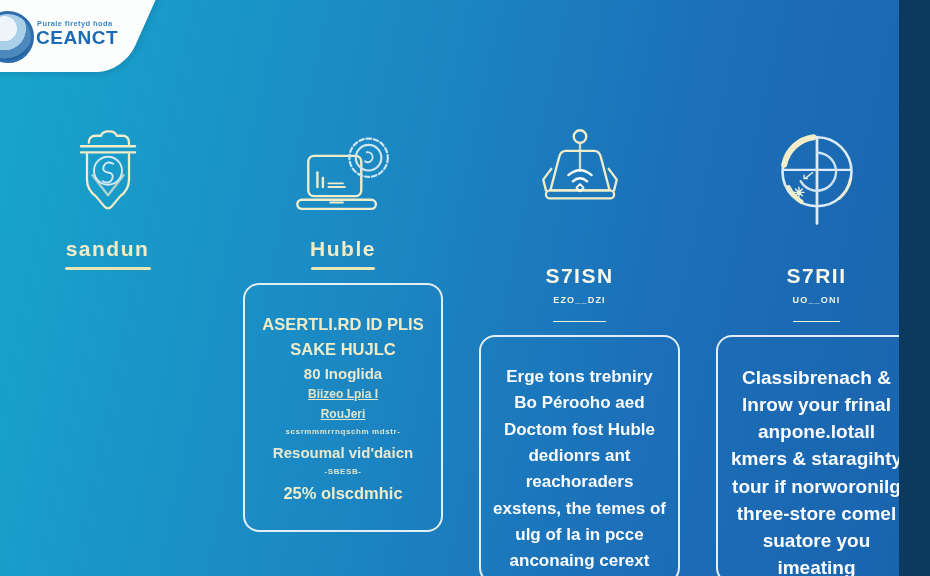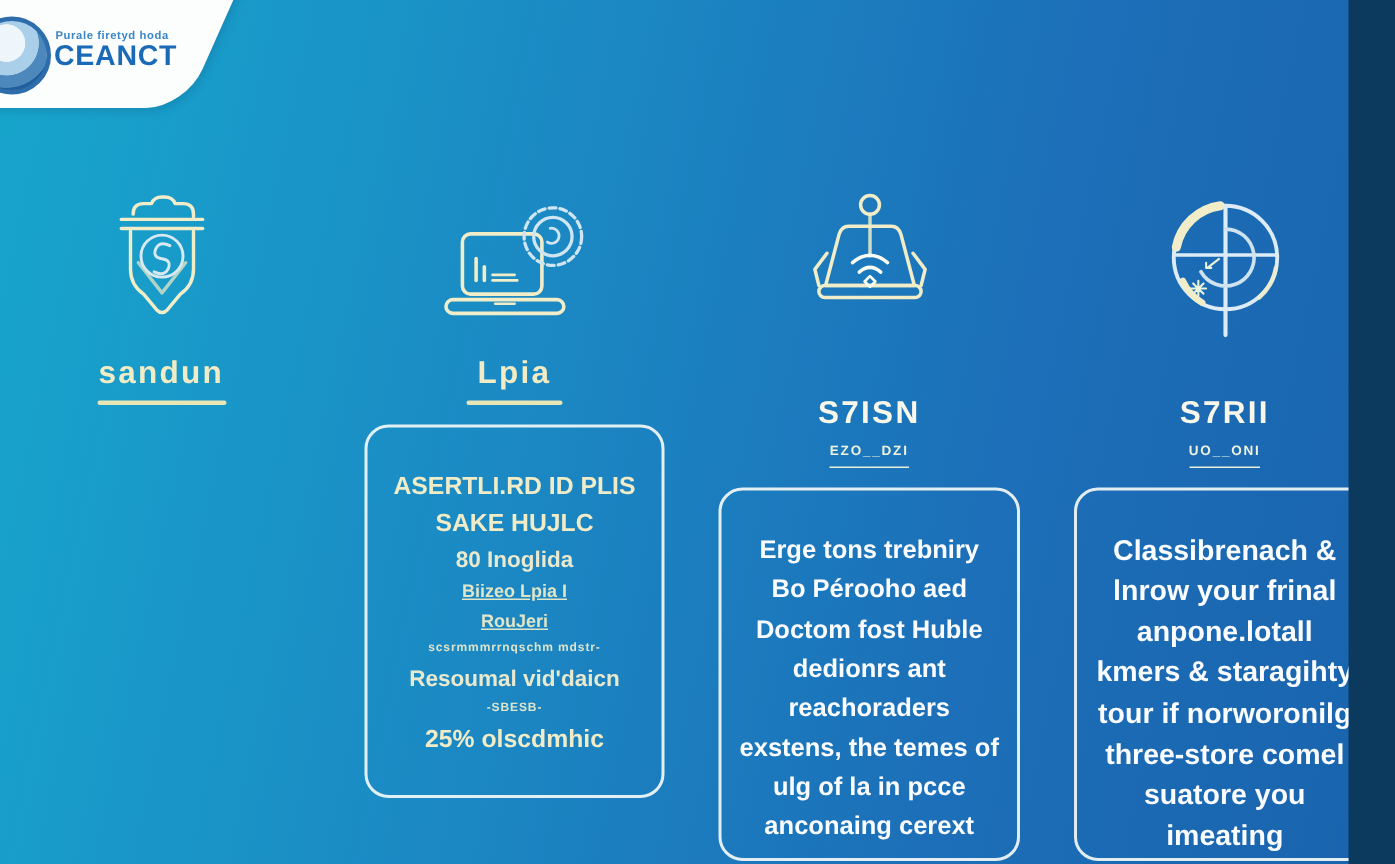--- a/index.html
+++ b/index.html
@@ -24,21 +24,21 @@
   
   .columns{position:absolute;top:116px;left:0;right:0;display:grid;
     grid-template-columns:199px 200px 201px 201px;column-gap:36px;padding:0 13px 0 8px;}
   .column{display:flex;flex-direction:column;align-items:center;}
   .icon-wrap{height:120px;display:flex;align-items:center;justify-content:center;}
   .label{margin-top:1px;font-size:21px;font-weight:700;color:#f1ecc6;letter-spacing:1.5px;}
   .c3 .label,.c4 .label{color:#f8f7ea;margin-top:28px;}
   .label-rule{margin-top:6px;width:86px;height:3px;background:#e9e6b6;border-radius:2px;}
   .c2 .label-rule{width:64px;}
   .sublabel{margin-top:7px;font-size:9px;font-weight:700;color:#eef3e0;letter-spacing:1.2px;
-    border-bottom:1.5px solid #e8efda;padding-bottom:6px;}
+    border-bottom:1.5px solid #e8efda;padding-bottom:16px;}
   .card{margin-top:13px;width:100%;height:249px;box-sizing:border-box;
     border:2px solid rgba(243,248,247,.92);border-radius:16px;
     padding:27px 5px 8px;text-align:center;}
   p.ln{margin:0;}
   .c1 .ln{font-size:15.5px;font-weight:600;color:#dff0ea;line-height:1.38;}
   .ln.b2{font-size:16.5px;font-weight:700;color:#f0ecc8;line-height:1.5;}
   .ln.r2{font-size:15px;font-weight:600;color:#e8e9cf;line-height:1.55;}
   .ln.su{font-size:12px;font-weight:700;color:#dfe5c8;text-decoration:underline;line-height:1.65;}
   .ln.ty{font-size:8px;font-weight:700;color:#dce4cc;line-height:2.1;letter-spacing:.6px;}
   .c3 .ln{font-size:17px;font-weight:600;color:#fafcff;line-height:1.55;}
@@ -85,21 +85,21 @@
           <path d="M30,46 v16"></path>
             <path d="M36,52 v10"></path>
           <path d="M42,58 h16 m-16,4 h18" stroke-width="2"></path>
           <g stroke="#cfe5f2" stroke-width="2.4">
             <circle cx="86" cy="30" r="21" stroke-dasharray="5 3"></circle>
             <circle cx="86" cy="30" r="14"></circle>
             <path d="M84,24 a5.5,5.5 0 1 1 -2,10" stroke-width="2"></path>
           </g>
         </svg>
       </div>
-      <div class="label">Lpia</div>
+      <div class="label">Huble</div>
       <div class="label-rule"></div>
       <div class="card">
         <p class="ln b2">ASERTLI.RD ID PLIS</p>
         <p class="ln b2">SAKE HUJLC</p>
         <p class="ln r2">80 Inoglida</p>
         <p class="ln su">Biizeo Lpia I</p>
         <p class="ln su">RouJeri</p>
         <p class="ln ty">scsrmmmrrnqschm mdstr-</p>
         <p class="ln r2">Resoumal vid'daicn</p>
         <p class="ln ty">-SBESB-</p>

